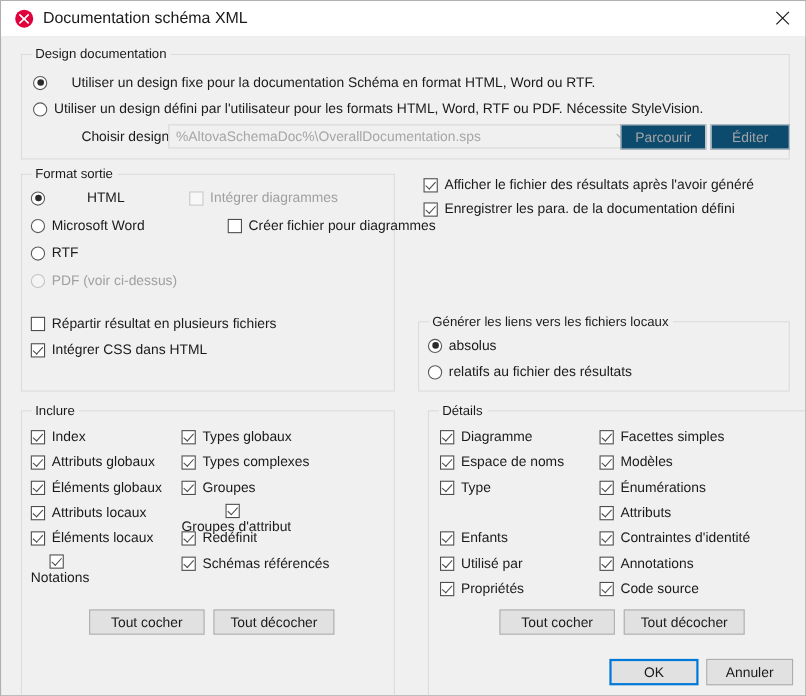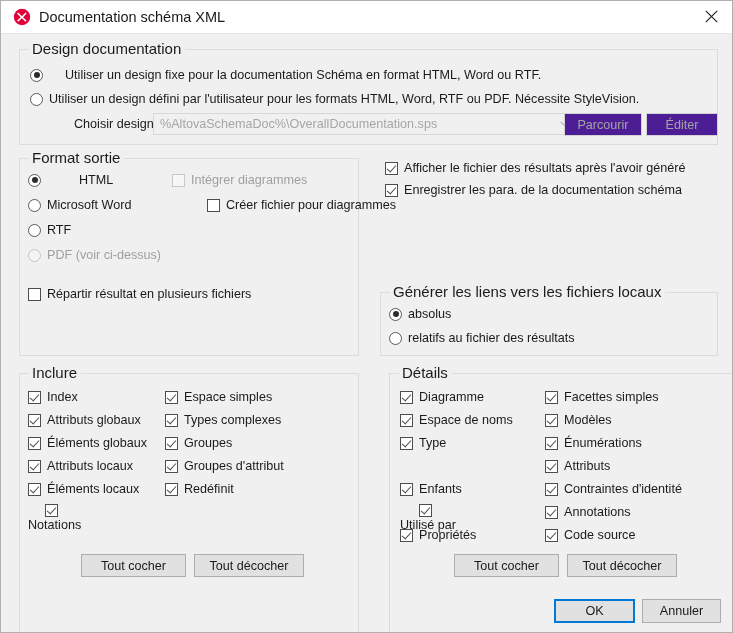--- a/index.html
+++ b/index.html
@@ -59,21 +59,21 @@
     box-sizing: border-box;
     border: 1px solid #dcdcdc;
     background: transparent;
   }
   .group > .legend {
     position: absolute;
     top: -9px;
     left: 9px;
     background: #f0f0f0;
     padding: 0 4px 0 3px;
-    font-size: 15px;
+    font-size: 12px;
     color: #1a1a1a;
     white-space: nowrap;
     line-height: 16px;
   }
 
   
   .ctl {
     position: absolute;
     display: flex;
     align-items: center;
@@ -134,21 +134,21 @@
     border: 1px solid #adadad;
     font-family: "Liberation Sans", sans-serif;
     font-size: 12.6px;
     color: #1a1a1a;
     display: flex;
     align-items: center;
     justify-content: center;
     cursor: default;
     padding: 0;
   }
-  .btn.disabled { color: #a4a4a4; border-color: #d2d2d2; background: #4c1d95; }
+  .btn.disabled { color: #a4a4a4; border-color: #d2d2d2; background: #0c4a6e; }
   .btn.default {
     border: 2px solid #0078d7;
     background: #e1e1e1;
   }
 
   
   .combo {
     position: absolute;
     box-sizing: border-box;
     background: #f0f0f0;
@@ -255,29 +255,33 @@
     </div>
     <div class="ctl" style="left:152px; top:38px;padding-left:35px;">
       <span class="check"></span>
       <span>Créer fichier pour diagrammes</span>
     </div>
 
     <div class="ctl" style="left:8px; top:127px;">
       <span class="check"></span>
       <span>Répartir résultat en plusieurs fichiers</span>
     </div>
+    <div class="ctl" style="left:8px; top:151px;">
+      <span class="check on"></span>
+      <span>Intégrer CSS dans HTML</span>
+    </div>
   </div>
 
   <div class="ctl" style="left:384px; top:159px;">
     <span class="check on"></span>
     <span>Afficher le fichier des résultats après l'avoir généré</span>
   </div>
   <div class="ctl" style="left:384px; top:181px;">
     <span class="check on"></span>
-    <span>Enregistrer les para. de la documentation schéma</span>
+    <span>Enregistrer les para. de la documentation défini</span>
   </div>
 
   <div class="group" style="left:379px; top:291px; width:338px; height:64px;">
     <span class="legend">Générer les liens vers les fichiers locaux</span>
 
     <div class="ctl" style="left:8px; top:13px;">
       <span class="radio on"></span>
       <span>absolus</span>
     </div>
     <div class="ctl" style="left:8px; top:37px;">
@@ -309,37 +313,41 @@
       <span class="check on"></span>
       <span>Éléments locaux</span>
     </div>
     <div class="ctl" style="left:8px; top:130px;flex-direction:column;">
       <span class="check on"></span>
       <span>Notations</span>
     </div>
 
     <div class="ctl" style="left:145px; top:15px;">
       <span class="check on"></span>
-      <span>Espace simples</span>
+      <span>Types globaux</span>
     </div>
     <div class="ctl" style="left:145px; top:38px;">
       <span class="check on"></span>
       <span>Types complexes</span>
     </div>
     <div class="ctl" style="left:145px; top:61px;">
       <span class="check on"></span>
       <span>Groupes</span>
     </div>
-    <div class="ctl" style="left:145px; top:84px;">
+    <div class="ctl" style="left:145px; top:84px;flex-direction:column;">
       <span class="check on"></span>
       <span>Groupes d'attribut</span>
     </div>
     <div class="ctl" style="left:145px; top:107px;">
       <span class="check on"></span>
       <span>Redéfinit</span>
+    </div>
+    <div class="ctl" style="left:145px; top:130px;">
+      <span class="check on"></span>
+      <span>Schémas référencés</span>
     </div>
 
     <button class="btn" style="left:61px; top:180px; width:105px; height:23px;">Tout cocher</button>
     <button class="btn" style="left:174px; top:180px; width:110px; height:23px;">Tout décocher</button>
   </div>
 
   <div class="group" style="left:372px; top:372px; width:345px; height:264px;margin-left:16px;">
     <span class="legend">Détails</span>
 
     <div class="ctl" style="left:10px; top:15px;">
@@ -351,21 +359,21 @@
       <span>Espace de noms</span>
     </div>
     <div class="ctl" style="left:10px; top:61px;">
       <span class="check on"></span>
       <span>Type</span>
     </div>
     <div class="ctl" style="left:10px; top:107px;">
       <span class="check on"></span>
       <span>Enfants</span>
     </div>
-    <div class="ctl" style="left:10px; top:130px;flex-direction:column;">
+    <div class="ctl" style="left:10px; top:130px;">
       <span class="check on"></span>
       <span>Utilisé par</span>
     </div>
     <div class="ctl" style="left:10px; top:153px;">
       <span class="check on"></span>
       <span>Propriétés</span>
     </div>
 
     <div class="ctl" style="left:155px; top:15px;">
       <span class="check on"></span>

